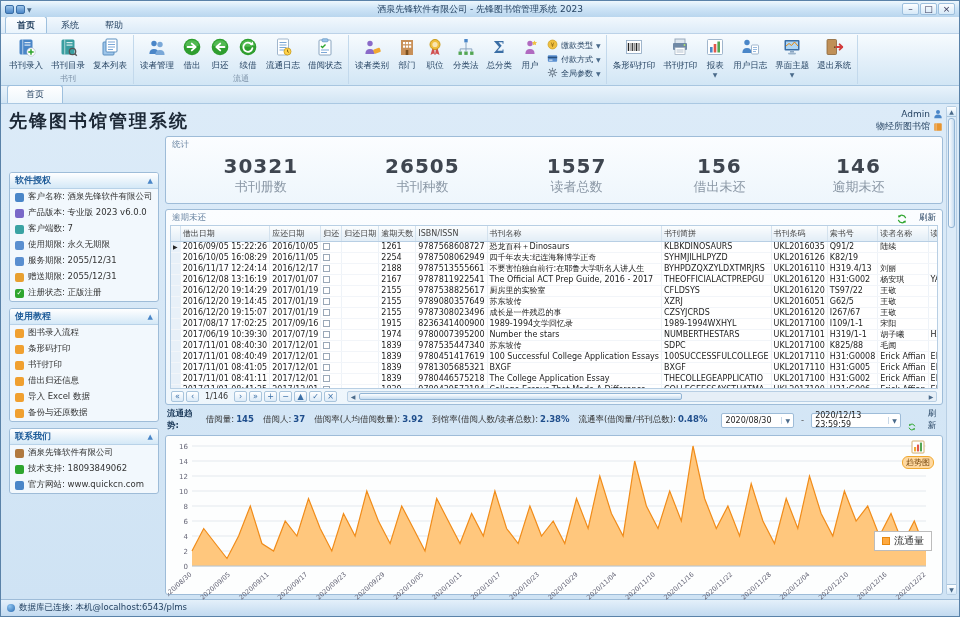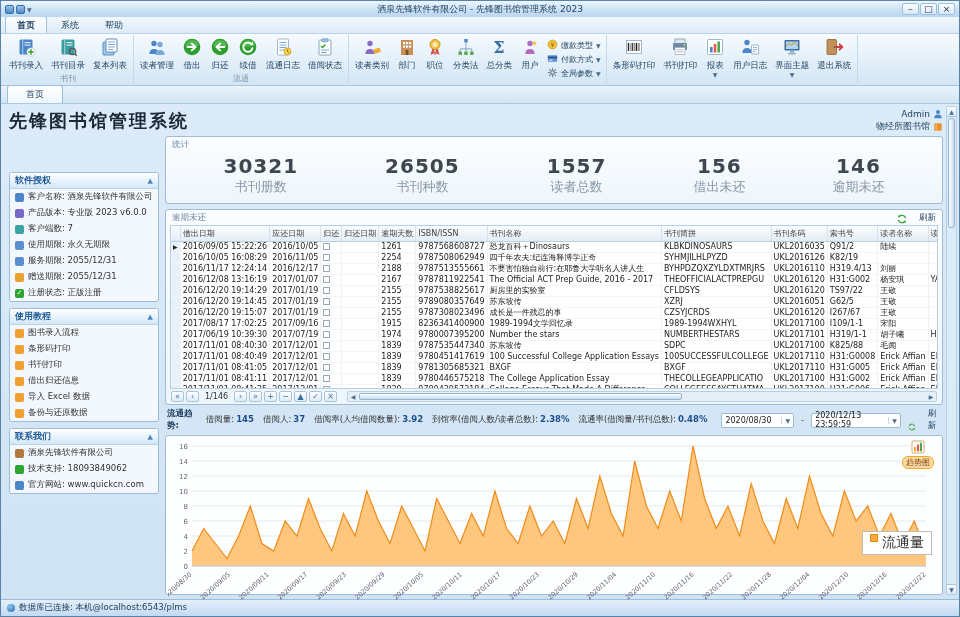--- a/index.html
+++ b/index.html
@@ -100,21 +100,21 @@
   .mvalue{font-weight:bold;color:#1f4e8c;margin-left:2px;}
   .datebox{width:84px;height:15px;background:#fff;border:1px solid #9ebcd8;border-radius:2px;display:flex;
     align-items:center;padding:0 3px;font-size:8px;color:#222;cursor:pointer;}
   .datebox.wide{width:104px;}
   .dda{margin-left:auto;color:#4a6a8a;font-size:6px;border-left:1px solid #c8d8e8;padding-left:3px;}
   .dash{color:#555;}
 
   .chart-panel{flex:1;min-height:0;background:#fdfefe;padding:2px;}
   #chartHost{width:100%;height:100%;}
   .legend{position:absolute;right:10px;top:60%;background:#fff;border:1px solid #bcbcbc;padding:2px 7px;
-    display:flex;align-items:flex-start;gap:4px;font-size:14px;color:#333;}
+    display:flex;align-items:center;gap:4px;font-size:10px;color:#333;}
   .legend-swatch{width:8px;height:8px;background:#ffa940;border:1px solid #e8890f;}
   .chart-type-btn{position:absolute;right:8px;top:3px;display:flex;flex-direction:column;align-items:center;gap:1px;cursor:pointer;}
   .chart-type-btn .lbl{font-size:8px;color:#7a4a10;background:#ffd9a0;border:1px solid #f0a830;border-radius:6px;padding:0 3px;}
 
   .statusbar{height:17px;flex:none;background:linear-gradient(#e4f0fa,#c2daf0);border-top:1px solid #9ebcd8;
     display:flex;align-items:center;padding:0 6px;font-size:8.5px;color:#1e3c5c;gap:4px;}
   .dbdot{width:8px;height:8px;border-radius:50%;background:radial-gradient(circle at 35% 30%,#8ec4f0,#2a6ab0);flex:none;}
 
   .v-scrollbar{position:absolute;right:2px;top:2px;bottom:4px;width:11px;background:#dcebf8;
     border:1px solid #b8cfe4;border-radius:2px;display:flex;flex-direction:column;align-items:stretch;}

